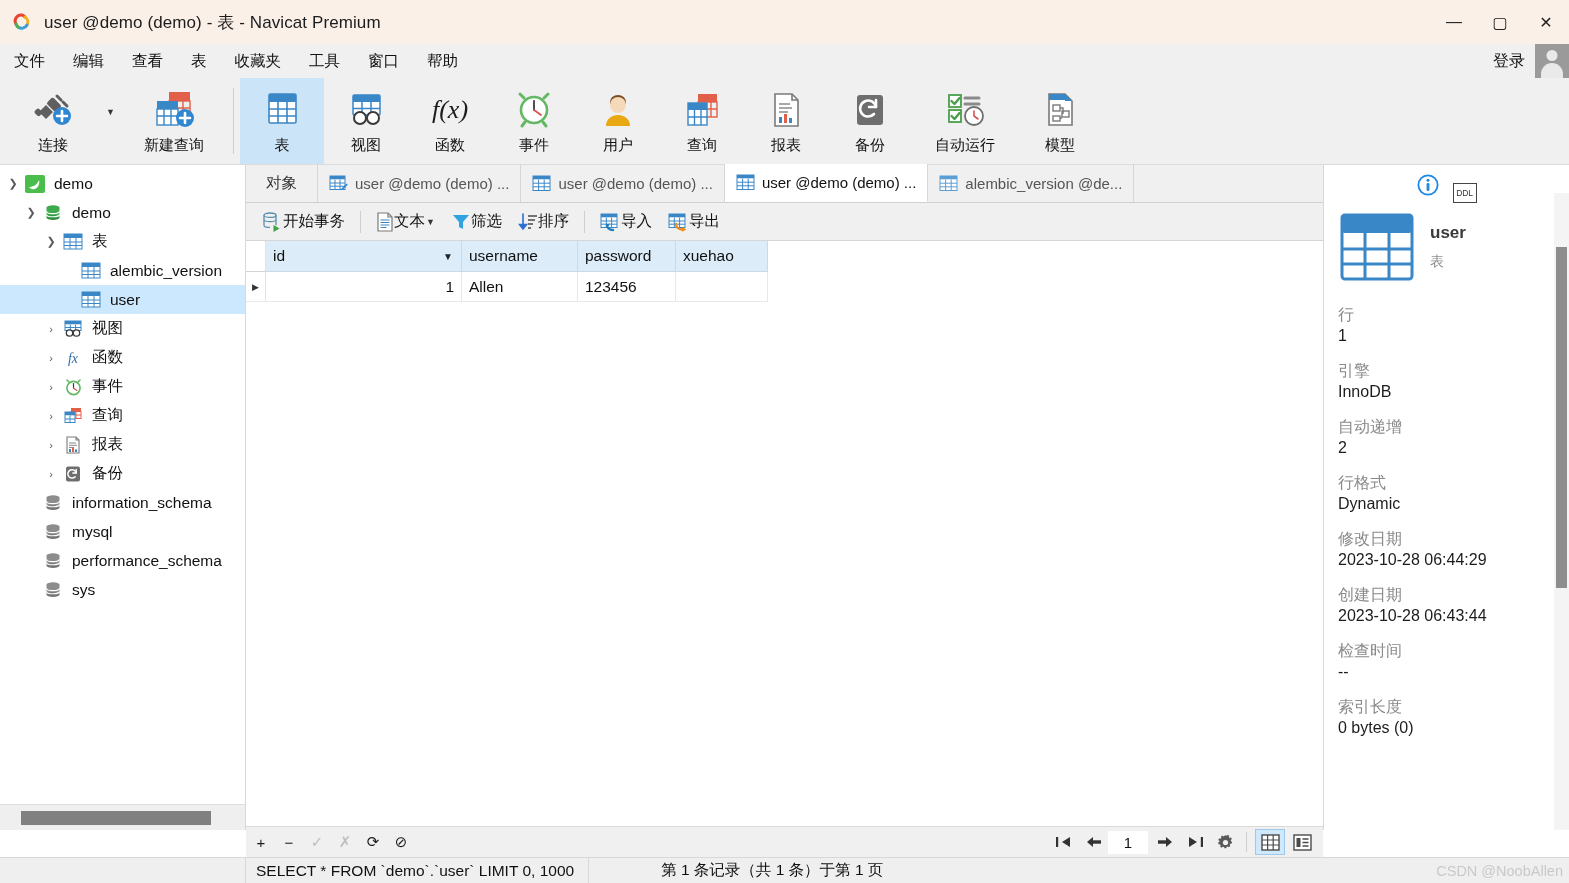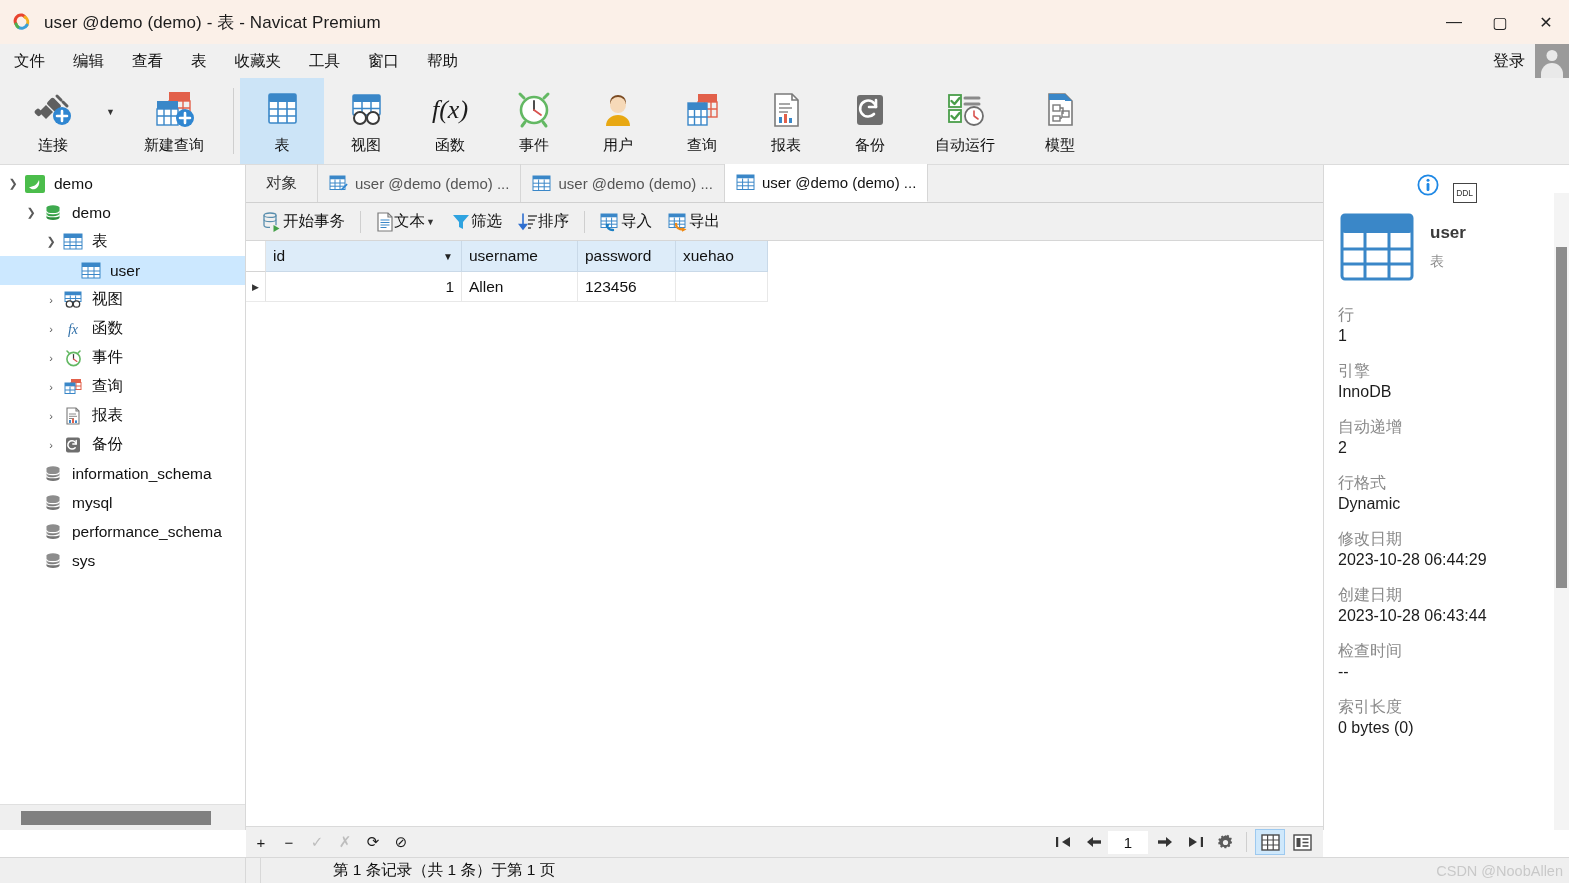--- a/index.html
+++ b/index.html
@@ -451,20 +451,33 @@
             <rect x="1" y="5" width="18" height="11" fill="#fff"></rect>
             <g fill="none" stroke="#3a87c8" stroke-width="1">
                 <rect x="1" y="1" width="18" height="15"></rect>
               <path d="M7 5v11M13 5v11M1 9h18M1 12.5h18"></path>
               </g>
           </svg>
         </span>
         <span class="tlabel">表</span>
       </div>
 
+      <div class="tnode" style="padding-left:78px">
+        <span class="tico">
+          <svg width="20" height="17" viewBox="0 0 20 17">
+            <rect x="1" y="1" width="18" height="4" fill="#3a87c8"></rect>
+            <rect x="1" y="5" width="18" height="11" fill="#fff"></rect>
+            <g fill="none" stroke="#3a87c8" stroke-width="1">
+                <rect x="1" y="1" width="18" height="15"></rect>
+              <path d="M7 5v11M13 5v11M1 9h18M1 12.5h18"></path>
+              </g>
+          </svg>
+        </span>
+        <span class="tlabel">alembic_version</span>
+      </div>
 
       <div class="tnode selected" style="padding-left:78px">
         <span class="tico">
           <svg width="20" height="17" viewBox="0 0 20 17">
             <rect x="1" y="1" width="18" height="4" fill="#3a87c8"></rect>
             <rect x="1" y="5" width="18" height="11" fill="#fff"></rect>
             <g fill="none" stroke="#3a87c8" stroke-width="1">
                 <rect x="1" y="1" width="18" height="15"></rect>
               <path d="M7 5v11M13 5v11M1 9h18M1 12.5h18"></path>
               </g>
@@ -655,20 +668,33 @@
           <rect x="1" y="4.5" width="17" height="11" fill="#fff"></rect>
           <g fill="none" stroke="#3a87c8" stroke-width="1">
               <rect x="1" y="1" width="17" height="14.5"></rect>
             <path d="M6.6 4.5v11M12.2 4.5v11M1 8.2h17M1 11.8h17"></path>
             </g>
         </svg>
       </span>
       <span>user @demo (demo) ...</span>
     </div>
 
+    <div class="dtab">
+      <span>
+        <svg width="19" height="17" viewBox="0 0 19 17">
+          <rect x="1" y="1" width="17" height="3.5" fill="#5a9fd4"></rect>
+          <rect x="1" y="4.5" width="17" height="11" fill="#fff"></rect>
+          <g fill="none" stroke="#5a9fd4" stroke-width="1">
+              <rect x="1" y="1" width="17" height="14.5"></rect>
+            <path d="M6.6 4.5v11M12.2 4.5v11M1 8.2h17M1 11.8h17"></path>
+            </g>
+        </svg>
+      </span>
+      <span>alembic_version @de...</span>
+    </div>
   </div>
 
   <div class="gridbar">
     <div class="gb-item">
       <span>
         <svg width="21" height="20" viewBox="0 0 21 20">
           <ellipse cx="8" cy="3.2" rx="6" ry="2.2" fill="none" stroke="#5a8fae" stroke-width="1.3"></ellipse>
           <path d="M2 3.2v10c0 1.2 2.7 2.2 6 2.2" fill="none" stroke="#5a8fae" stroke-width="1.3"></path>
           <path d="M14 3.2v10" fill="none" stroke="#5a8fae" stroke-width="1.3"></path>
           <path d="M2 7.4c0 1.2 2.7 2.2 6 2.2s6-1 6-2.2" fill="none" stroke="#5a8fae" stroke-width="1.1"></path>
@@ -886,18 +912,19 @@
       <div class="ip-v">0 bytes (0)</div>
     </div>
 
     <div class="ip-scroll-track">
       <div class="ip-scroll-thumb"></div>
     </div>
   </div>
 
   <div class="statusbar">
     <div class="sb-left"></div>
+    <div class="sb-sql">SELECT * FROM `demo`.`user` LIMIT 0, 1000</div>
     <div class="sb-divider"></div>
     <div class="sb-count">第 1 条记录（共 1 条）于第 1 页</div>
   </div>
   <div class="watermark">CSDN @NoobAllen</div>
 
 </div>
 
 </body></html>

